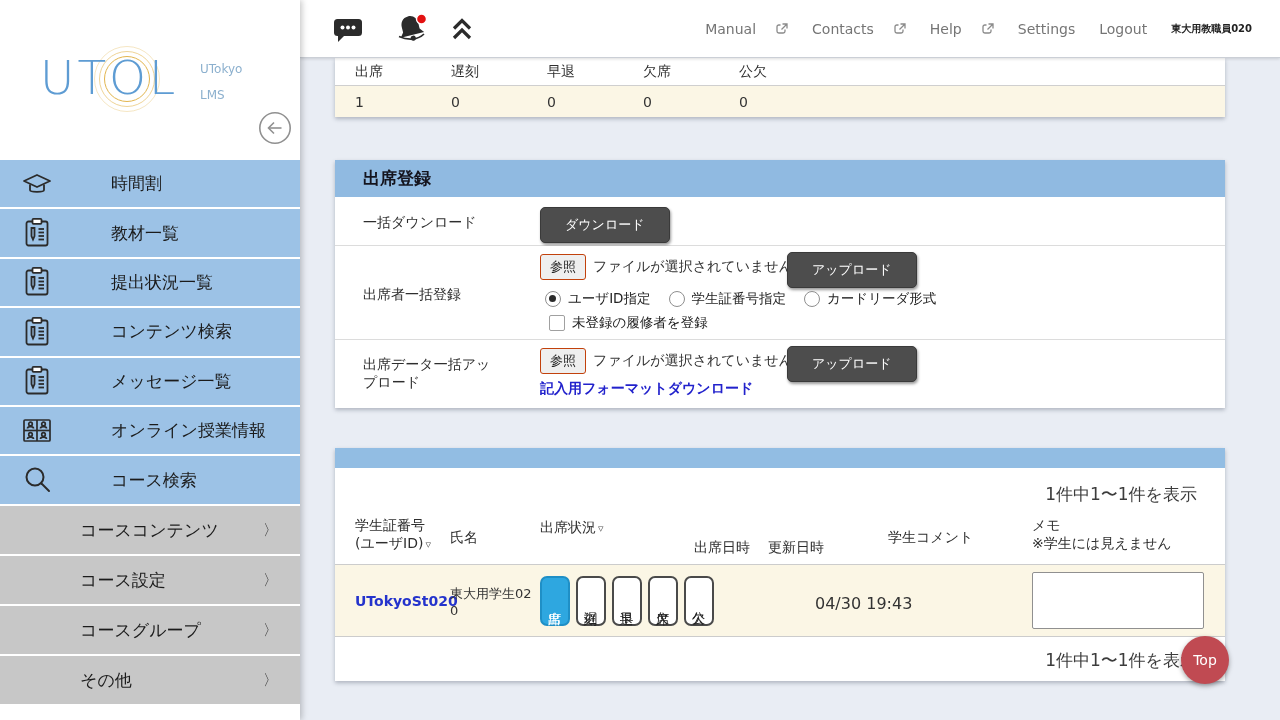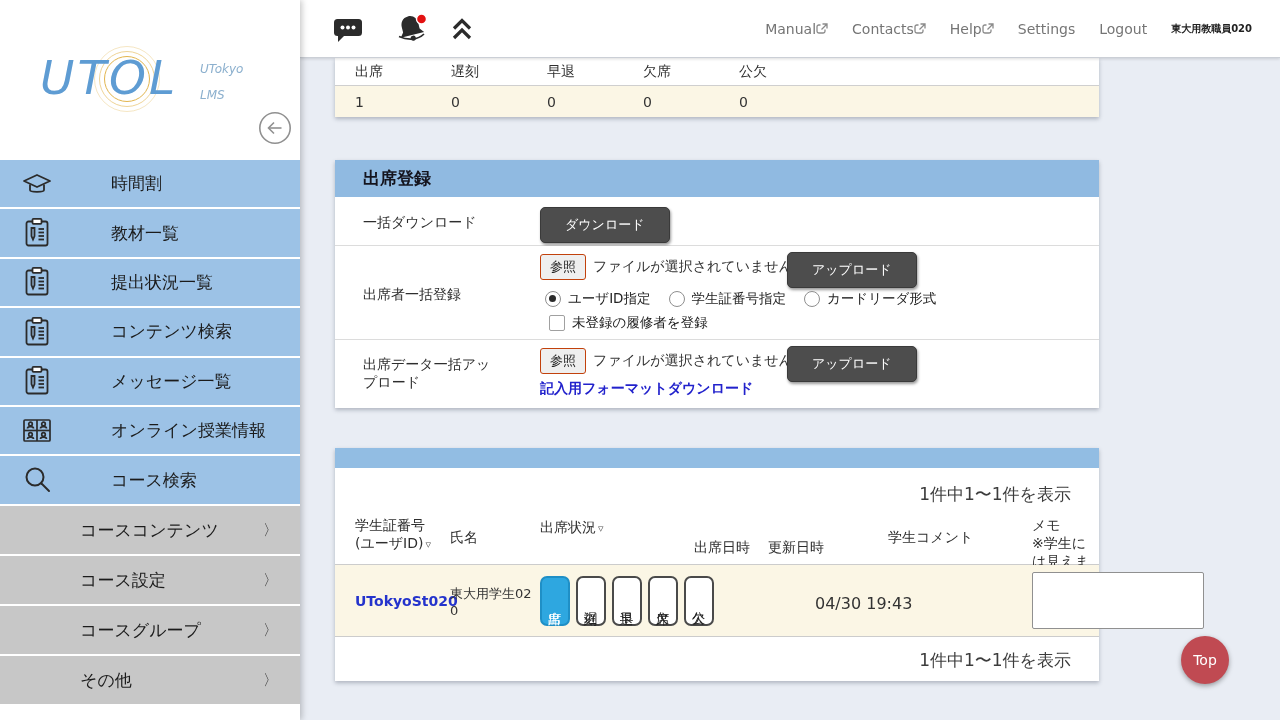--- a/index.html
+++ b/index.html
@@ -4,21 +4,21 @@
 <style>
   * { margin:0; padding:0; box-sizing:border-box; }
   html,body { width:1280px; height:720px; overflow:hidden; }
   body {
     font-family:"DejaVu Sans","Liberation Sans",sans-serif;
     background:#E9EDF4; position:relative; color:#222;
   }
   
   #sidebar { position:absolute; left:0; top:0; width:300px; height:720px;
     background:#fff; z-index:20; box-shadow:2px 0 6px rgba(0,0,0,0.22); }
-  .logo-area { position:relative; height:120px; background:#fff;font-style:italic; }
+  .logo-area { position:relative; height:120px; background:#fff; }
   .logo-rings { position:absolute; left:96px; top:48px; width:62px; height:62px; }
   .logo-rings span { position:absolute; border-radius:50%; border:1.5px solid #E7C16A; }
   .logo-rings span:nth-child(1){ left:8px; top:8px; right:8px; bottom:8px; border-color:#E2B54E;}
   .logo-rings span:nth-child(2){ left:3px; top:3px; right:3px; bottom:3px; opacity:.7;}
   .logo-rings span:nth-child(3){ left:-2px; top:-2px; right:-2px; bottom:-2px; opacity:.4;}
   .logo-main { position:absolute; left:40px; top:50px; font-size:47px; font-weight:200;
     color:#5E9CD3; letter-spacing:3px; }
   .logo-sub { position:absolute; left:200px; top:56px; font-size:12px; color:#8CB0CE; line-height:26px; }
   .collapse-btn { position:absolute; left:258px; top:111px; width:34px; height:34px;
     background:transparent; border:none; cursor:pointer; }
@@ -36,25 +36,25 @@
   
   #topbar { position:absolute; left:300px; top:0; width:980px; height:58px; background:#fff;
     border-bottom:1px solid #CBCFD6; box-shadow:0 1px 3px rgba(0,0,0,0.14); z-index:10;
     display:flex; align-items:center; }
   .tb-icon { background:none; border:none; cursor:pointer; display:flex; align-items:center; }
   #tb-message { margin-left:30px; }
   #tb-bell { margin-left:28px; }
   #tb-collapse { margin-left:16px; }
   .tb-right { margin-left:auto; margin-right:28px; display:flex; align-items:center; gap:24px; }
   .tb-link { background:none; border:none; cursor:pointer; font-size:14px; color:#757575;
-    display:flex; align-items:center; gap:0; font-family:inherit; }
+    display:flex; align-items:center; gap:20px; font-family:inherit; }
   .tb-user { font-size:10px; font-weight:700; color:#222; }
   
   #main { position:absolute; left:300px; top:58px; width:980px; height:662px; }
-  .panel { position:absolute; left:35px; width:764px; background:#fff;
+  .panel { position:absolute; left:35px; width:890px; background:#fff;
     box-shadow:0 2px 4px rgba(40,50,70,0.30); }
   
   #panel-summary { top:0; }
   .sum-row { display:flex; }
   .sum-head { height:28px; border-bottom:1px solid #CFCFCF; }
   .sum-vals { height:31px; background:#FBF6E5; }
   .sum-cell { width:96px; padding-left:20px; font-size:14px; color:#333; display:flex; align-items:center; }
   .sum-head .sum-cell { color:#2E2E2E; }
   
   #panel-register { top:102px; }

